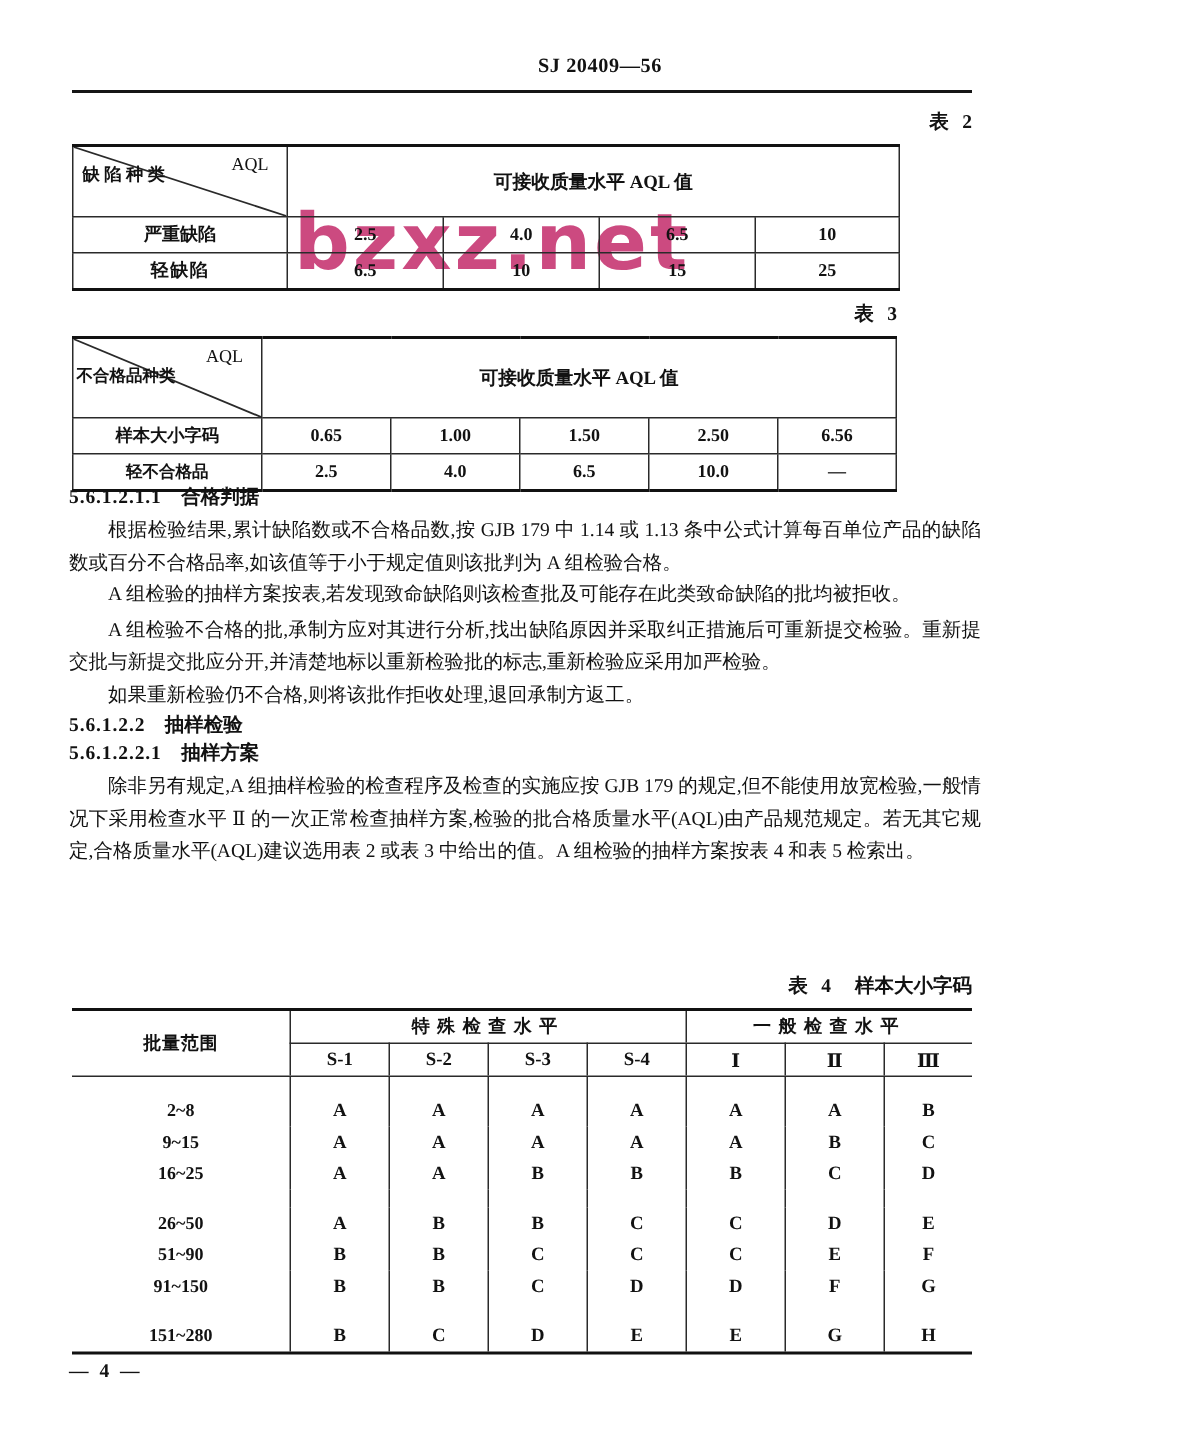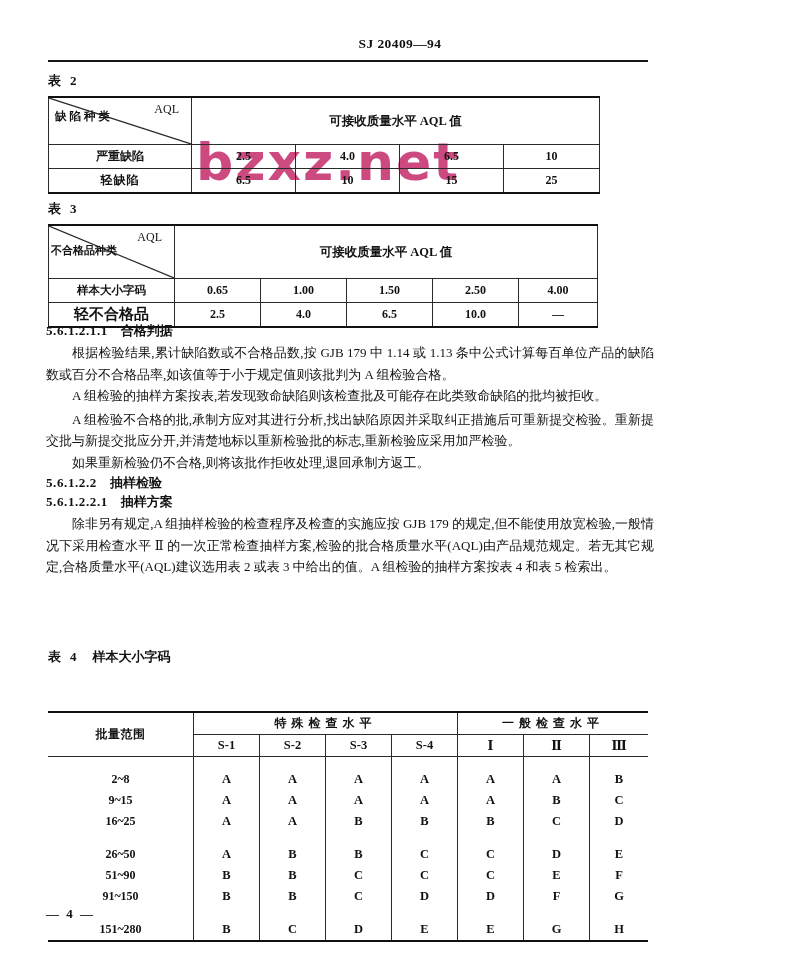--- a/index.html
+++ b/index.html
@@ -56,21 +56,21 @@
     letter-spacing: 2px;
     color: #be185d;
     opacity: 0.78;
     pointer-events: none;
     white-space: nowrap;
     z-index: 0;
   }
 
   
   .tbl-caption {
-    text-align: left;
+    text-align: right;
     font-size: 13px;
     font-weight: bold;
     font-family: "Liberation Serif", "DejaVu Serif", serif;
     margin: 0;
   }
   .tbl-caption .cap-gap { display: inline-block; width: 9px; }
 
   
   .aql-table {
     border-collapse: collapse;
@@ -147,21 +147,20 @@
     margin: 0;
   }
 
   
   .t4 {
     border-collapse: collapse;
     font-size: 12px;
     font-family: "Liberation Serif", "DejaVu Serif", serif;
     font-weight: bold;
     width: 600px;
-    margin-top: 39px;
   }
   .t4 td {
     text-align: center;
     vertical-align: middle;
     padding: 0;
     height: 21px;
     background: transparent;
   }
   .t4 .top-rule { border-top: 2px solid #111; }
   .t4 .bot-rule { border-bottom: 2px solid #111; }
@@ -180,21 +179,21 @@
     font-weight: bold;
     font-family: "Liberation Serif", "DejaVu Serif", serif;
     letter-spacing: 2px;
   }
 </style>
 </head>
 <body>
 
 <div class="page">
 
-  <div class="doc-header">SJ 20409—94</div>
+  <div class="doc-header">SJ 20409—56</div>
   <div class="header-rule"></div>
 
   <div class="watermark">bzxz.net</div>
 
   <div style="position:absolute; left:48px; top:72px; width:600px;">
     <div class="tbl-caption">
       <span>表</span><span class="cap-gap"></span><span>2</span>
     </div>
   </div>
 
@@ -244,24 +243,24 @@
         <span class="diag-kind" style="left:2px; font-size:11px;">不合格品种类</span>
       </td>
       <td class="aqlhead" colspan="5">可接收质量水平 AQL 值</td>
     </tr>
     <tr>
       <td class="rowlabel" style="font-size:11.5px;">样本大小字码</td>
       <td style="width:85px;">0.65</td>
       <td style="width:85px;">1.00</td>
       <td style="width:85px;">1.50</td>
       <td style="width:85px;">2.50</td>
-      <td>4.00</td>
-    </tr>
-    <tr>
-      <td class="rowlabel" style="font-size:15px;">轻不合格品</td>
+      <td>6.56</td>
+    </tr>
+    <tr>
+      <td class="rowlabel" style="font-size:11px;">轻不合格品</td>
       <td>2.5</td>
       <td>4.0</td>
       <td>6.5</td>
       <td>10.0</td>
       <td>—</td>
     </tr>
   </tbody>
     </table>
 
   <div style="position:absolute; left:46px; top:322px; width:608px;">

